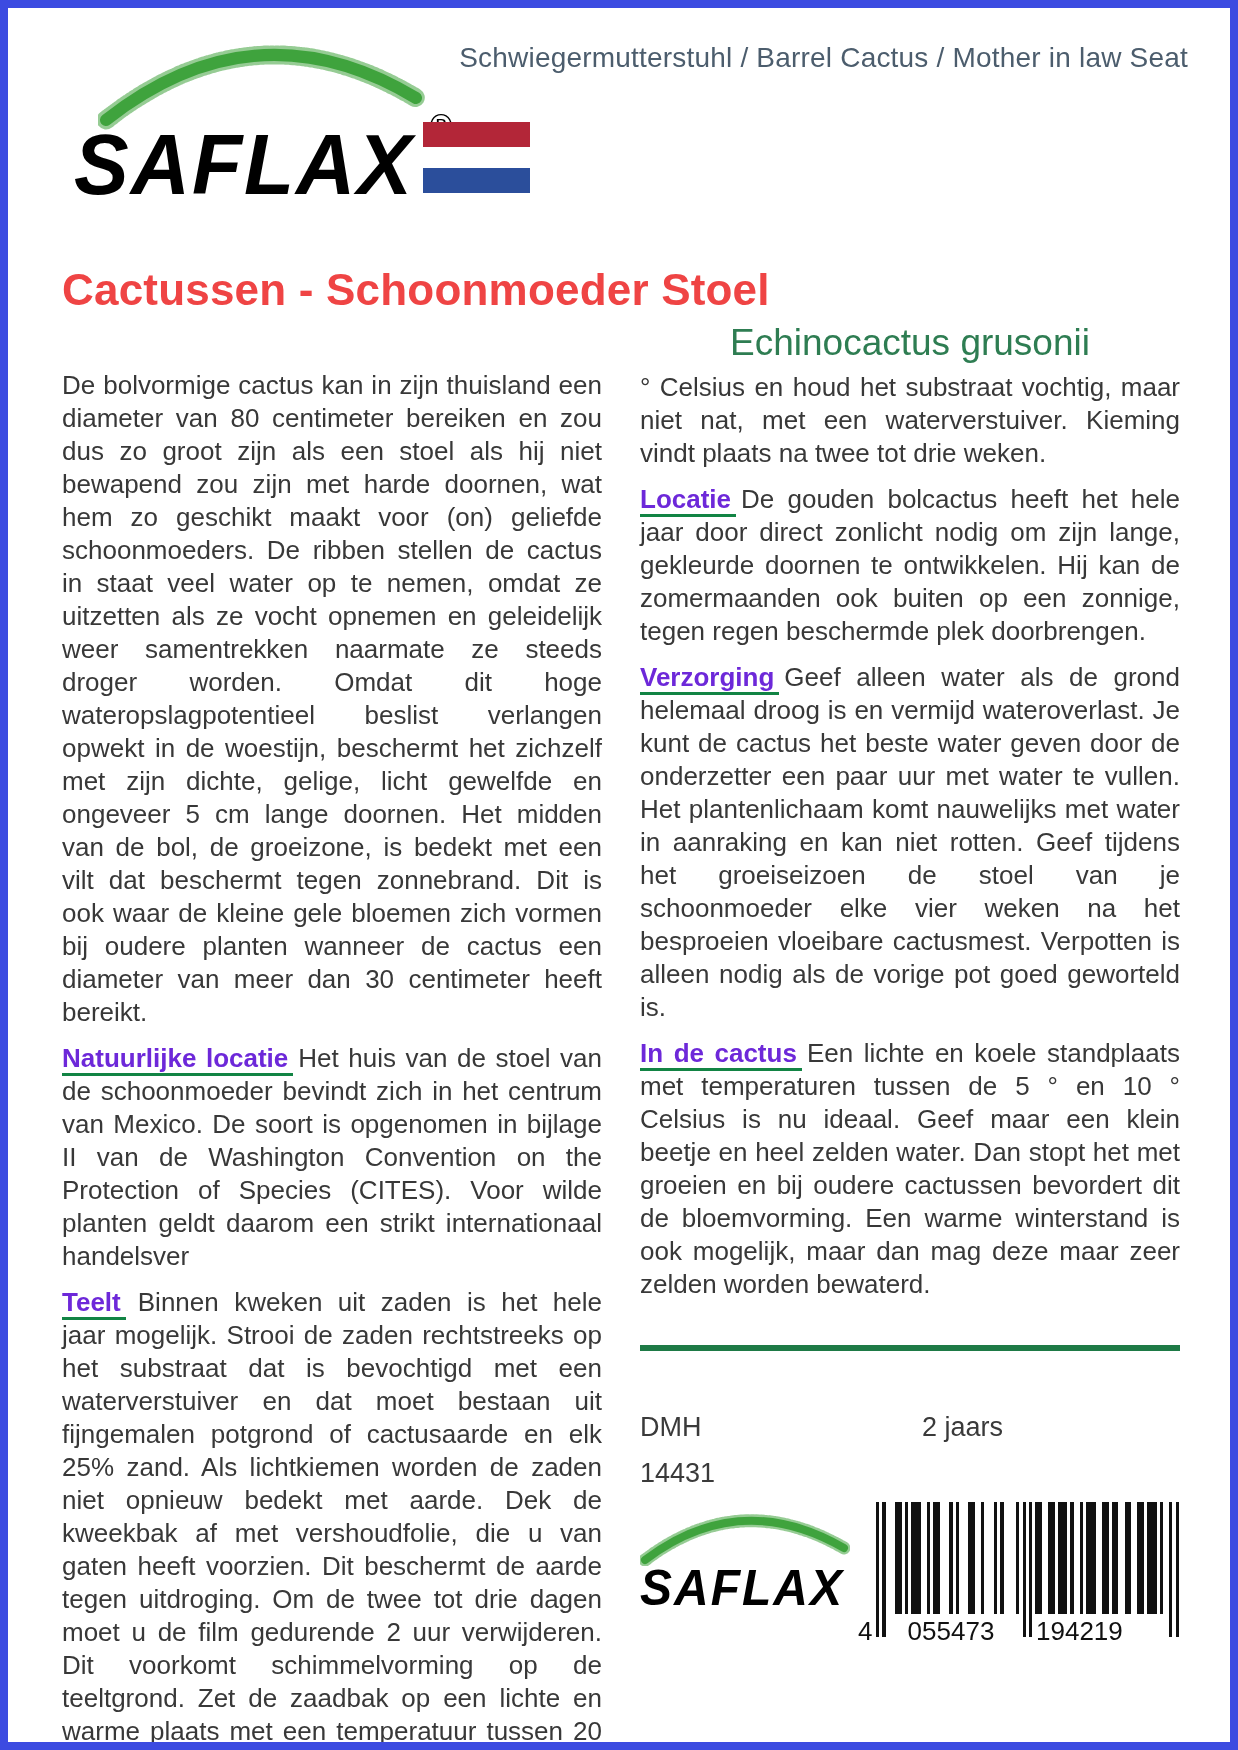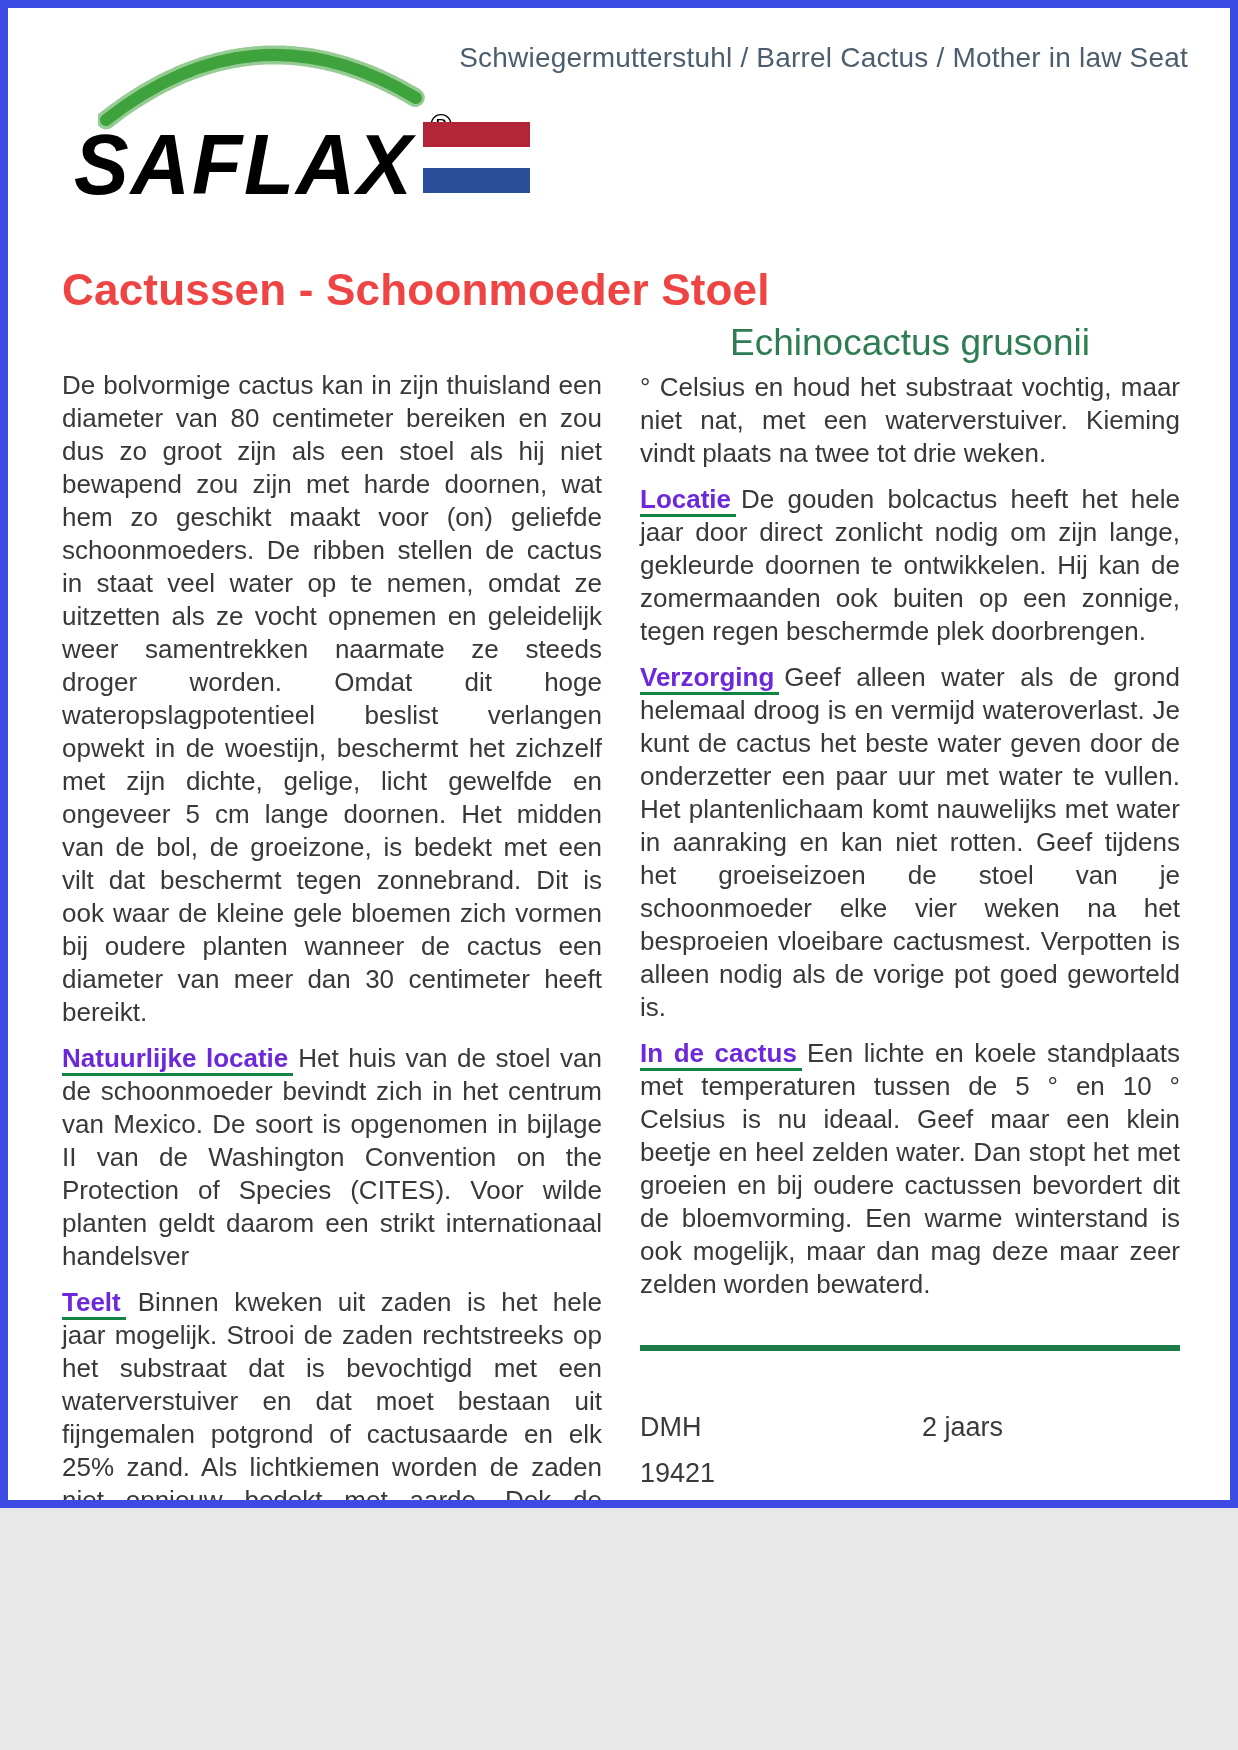--- a/index.html
+++ b/index.html
@@ -1,17 +1,17 @@
 <!DOCTYPE html>
 <html lang="nl"><head>
 <meta charset="utf-8">
 <style>
   html,body{margin:0;padding:0;background:#e8e8e8;}
   .page{
-    position:relative; width:1238px; height:1508px; background:#fff;
+    position:relative; width:1238px; height:1750px; background:#fff;
     border:8px solid #3c4be1; box-sizing:border-box; overflow:hidden;
     font-family:"Liberation Sans", sans-serif; color:#383838;
   }
   
   .subtitle{
     position:absolute; top:34px; right:42px; font-size:28px; font-weight:500;
     color:#4c5d6d; letter-spacing:.2px;
   }
   .logo-top{position:absolute; left:54px; top:14px; width:420px; height:200px;}
   .logo-top .arc{position:absolute; left:36px; top:10px;}
@@ -107,21 +107,21 @@
         <p class="para"><span class="sec">In de cactus</span><span>Een lichte en koele standplaats met temperaturen tussen de 5 ° en 10 ° Celsius is nu ideaal. Geef maar een klein beetje en heel zelden water. Dan stopt het met groeien en bij oudere cactussen bevordert dit de bloemvorming. Een warme winterstand is ook mogelijk, maar dan mag deze maar zeer zelden worden bewaterd.</span></p>
 
         <div class="divider"></div>
 
         <div class="details">
           <div class="detail-row">
             <span class="detail-label">DMH</span>
             <span class="detail-value">2 jaars</span>
           </div>
           <div class="detail-row">
-            <span class="detail-value">19421</span>
+            <span class="detail-value">14431</span>
           </div>
         </div>
 
         <div class="bottom-row">
           <div class="logo-bottom">
             <svg class="arc" width="210" height="58" viewBox="0 0 210 58">
               <path d="M 5 52 Q 100 -20 204 40" fill="none" stroke="#3fa33d" stroke-width="13" stroke-linecap="round" stroke-dasharray="3 2" opacity="0.55"></path>
               <path d="M 5 52 Q 100 -20 204 40" fill="none" stroke="#3fa33d" stroke-width="8" stroke-linecap="round"></path>
             </svg>
             <span class="brand">SAFLAX</span>

